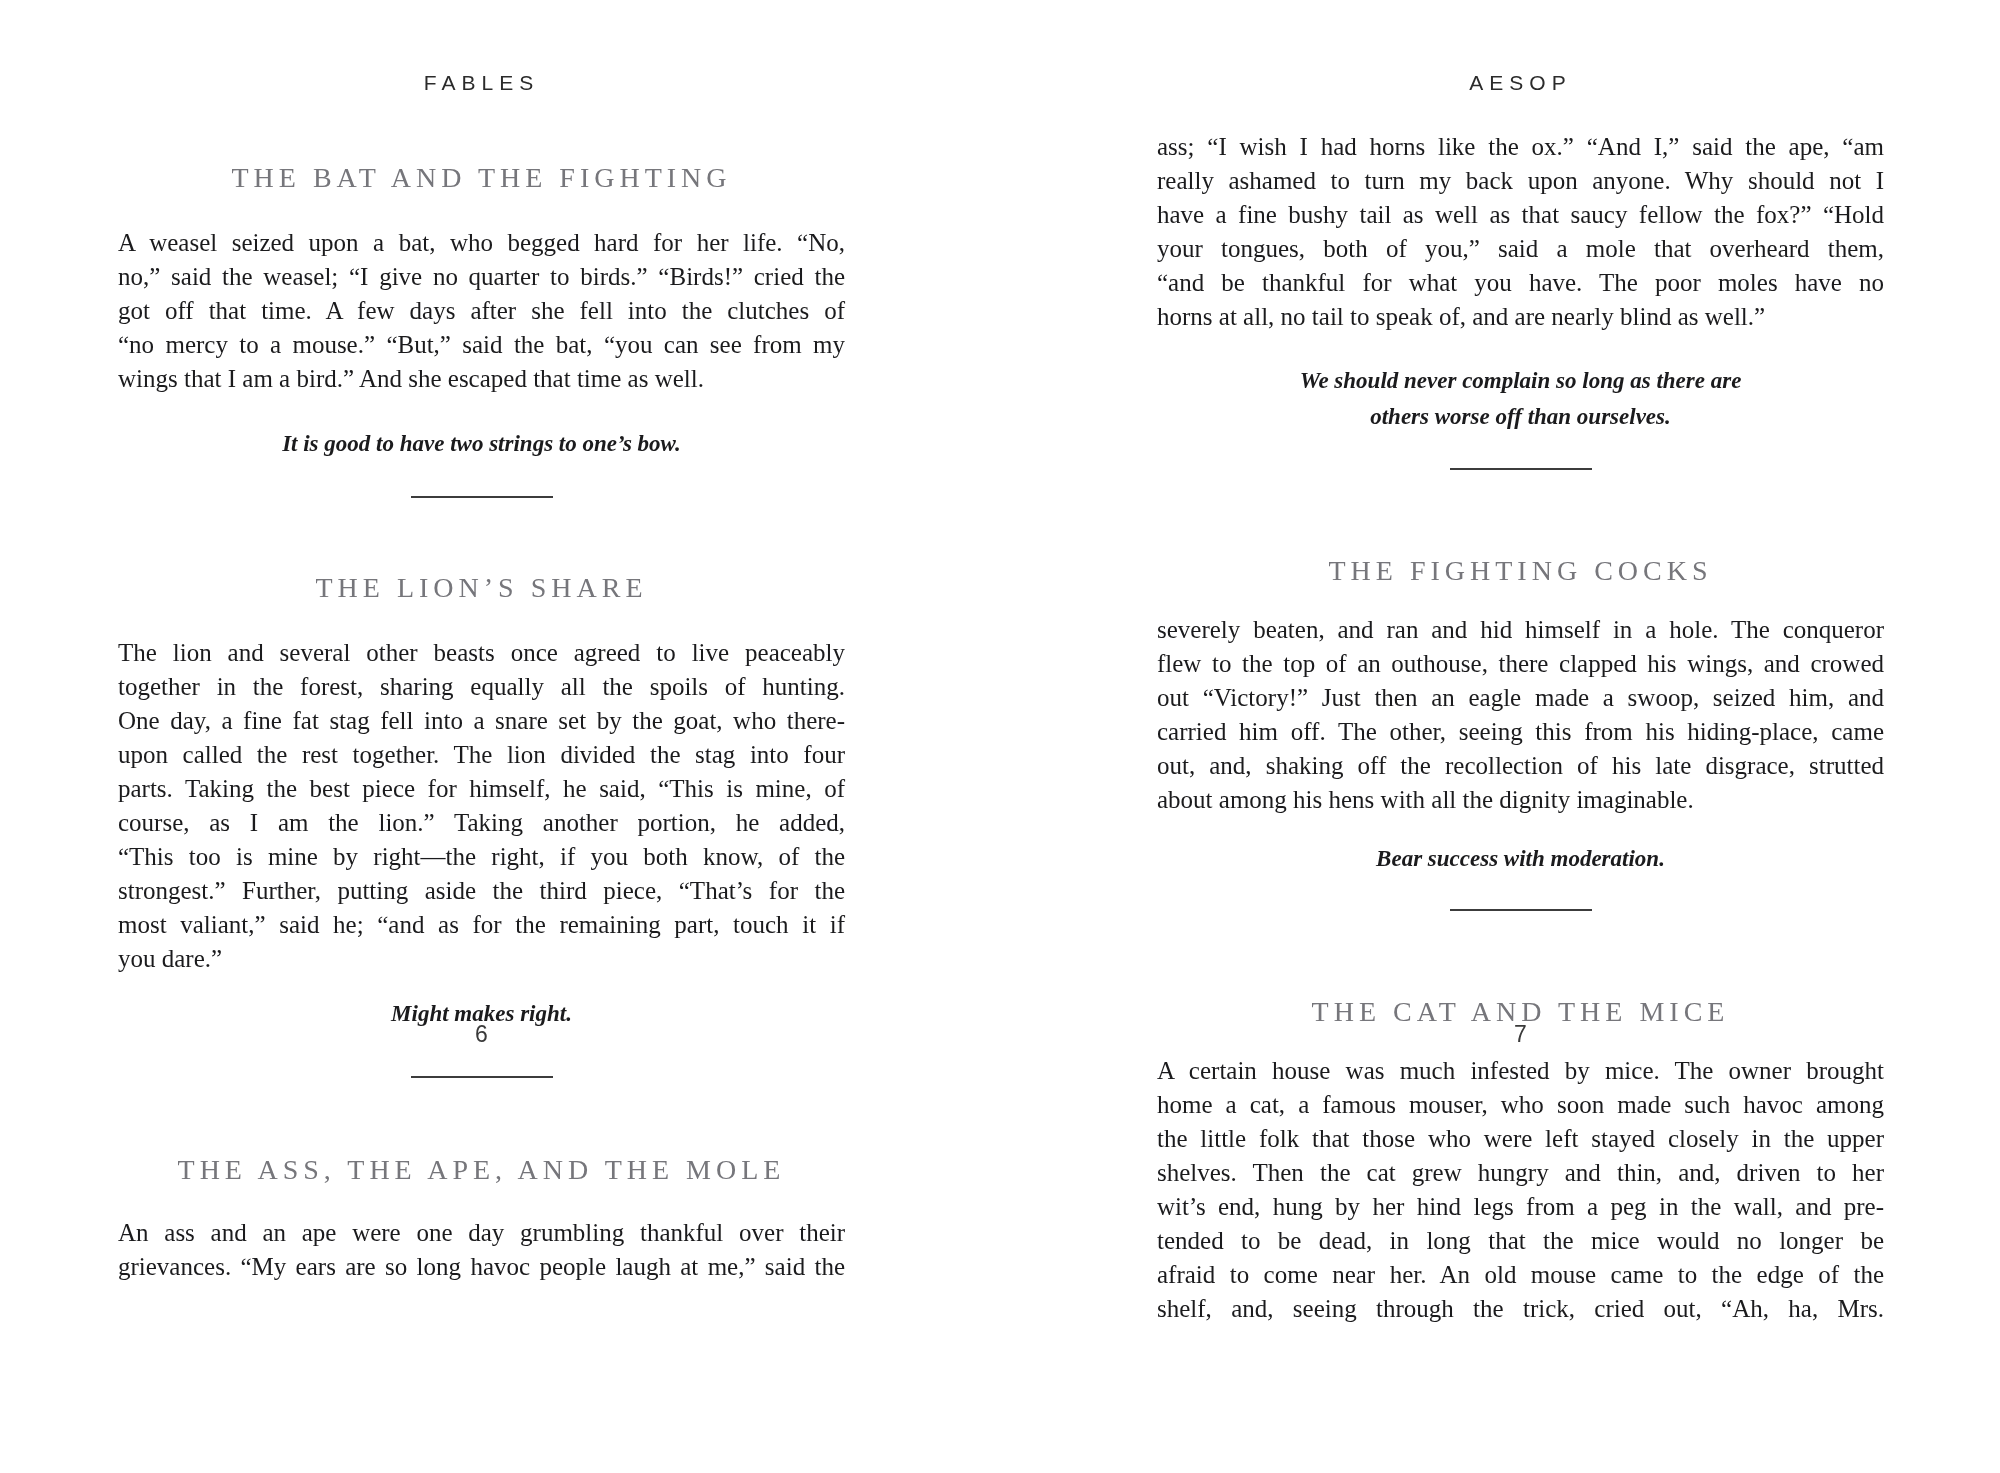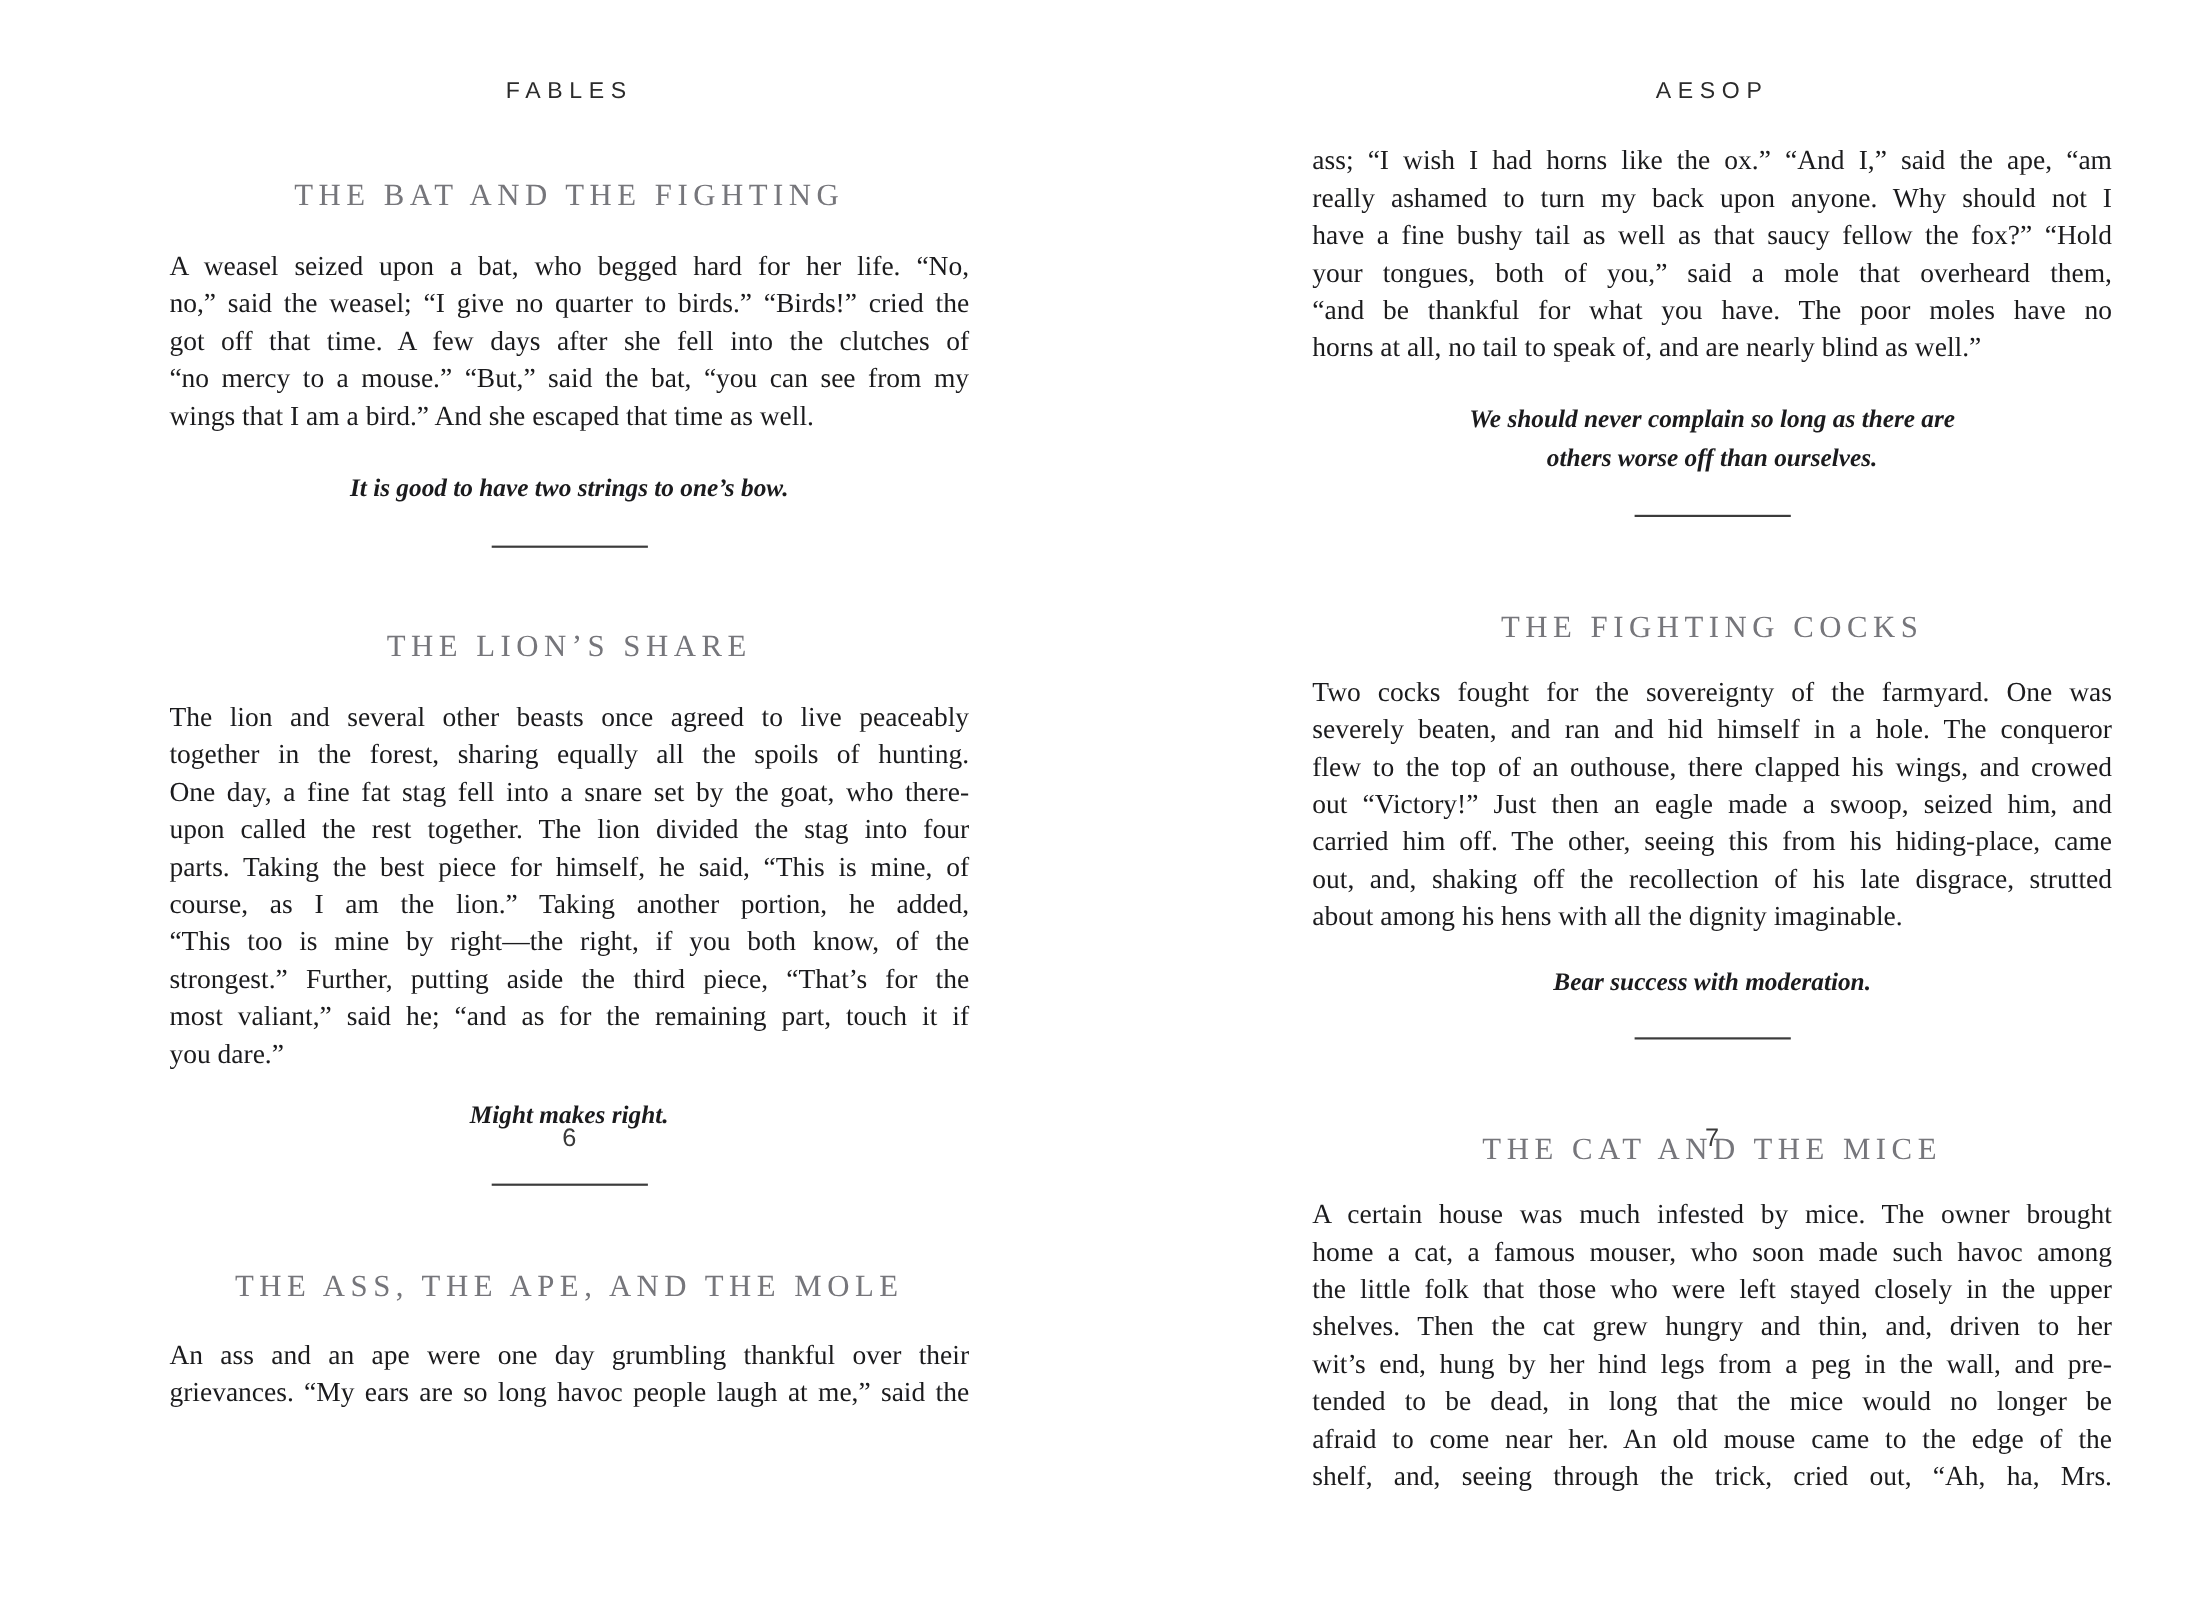--- a/index.html
+++ b/index.html
@@ -7,21 +7,21 @@
     --running-head:#2b2b2b; --rule:#3c3c3c; --folio:#3a3a3a;
   }
   *{margin:0;padding:0;box-sizing:border-box;}
   html,body{background:#fff;}
   .spread{
     position:relative; width:2000px; height:1473px;
     background:var(--paper);
     font-family:"Liberation Serif","DejaVu Serif",serif;
     overflow:hidden;
   }
-  .page{position:absolute; top:0; height:1090px; width:727px;margin-left:36px;}
+  .page{position:absolute; top:0; height:1090px; width:727px;}
   .page-left{left:118px;}
   .page-right{left:1157px;}
   .running-head{
     margin-top:70px; text-align:center;
     font-family:"Liberation Sans","DejaVu Sans",sans-serif;
     font-size:21px; line-height:26px; letter-spacing:6px;
     color:var(--running-head);
   }
   .fable-title{
     text-align:center; font-weight:normal;
@@ -121,21 +121,20 @@
           <div class="line last">horns at all, no tail to speak of, and are nearly blind as well.”</div>
         </div>
       <p class="moral moral-2line r-moral1">We should never complain so long as there are
 others worse off than ourselves.</p>
       <hr class="divider r-hr1">
     </article>
 
     <article class="fable">
       <h2 class="fable-title r-title1">THE FIGHTING COCKS</h2>
       <div class="para r-para2">
-          <div class="line">Two cocks fought for the sovereignty of the farmyard. One was</div>
           <div class="line">severely beaten, and ran and hid himself in a hole. The conqueror</div>
           <div class="line">flew to the top of an outhouse, there clapped his wings, and crowed</div>
           <div class="line">out “Victory!” Just then an eagle made a swoop, seized him, and</div>
           <div class="line">carried him off. The other, seeing this from his hiding-place, came</div>
           <div class="line">out, and, shaking off the recollection of his late disgrace, strutted</div>
           <div class="line last">about among his hens with all the dignity imaginable.</div>
         </div>
       <p class="moral r-moral2">Bear success with moderation.</p>
       <hr class="divider r-hr2">
     </article>

